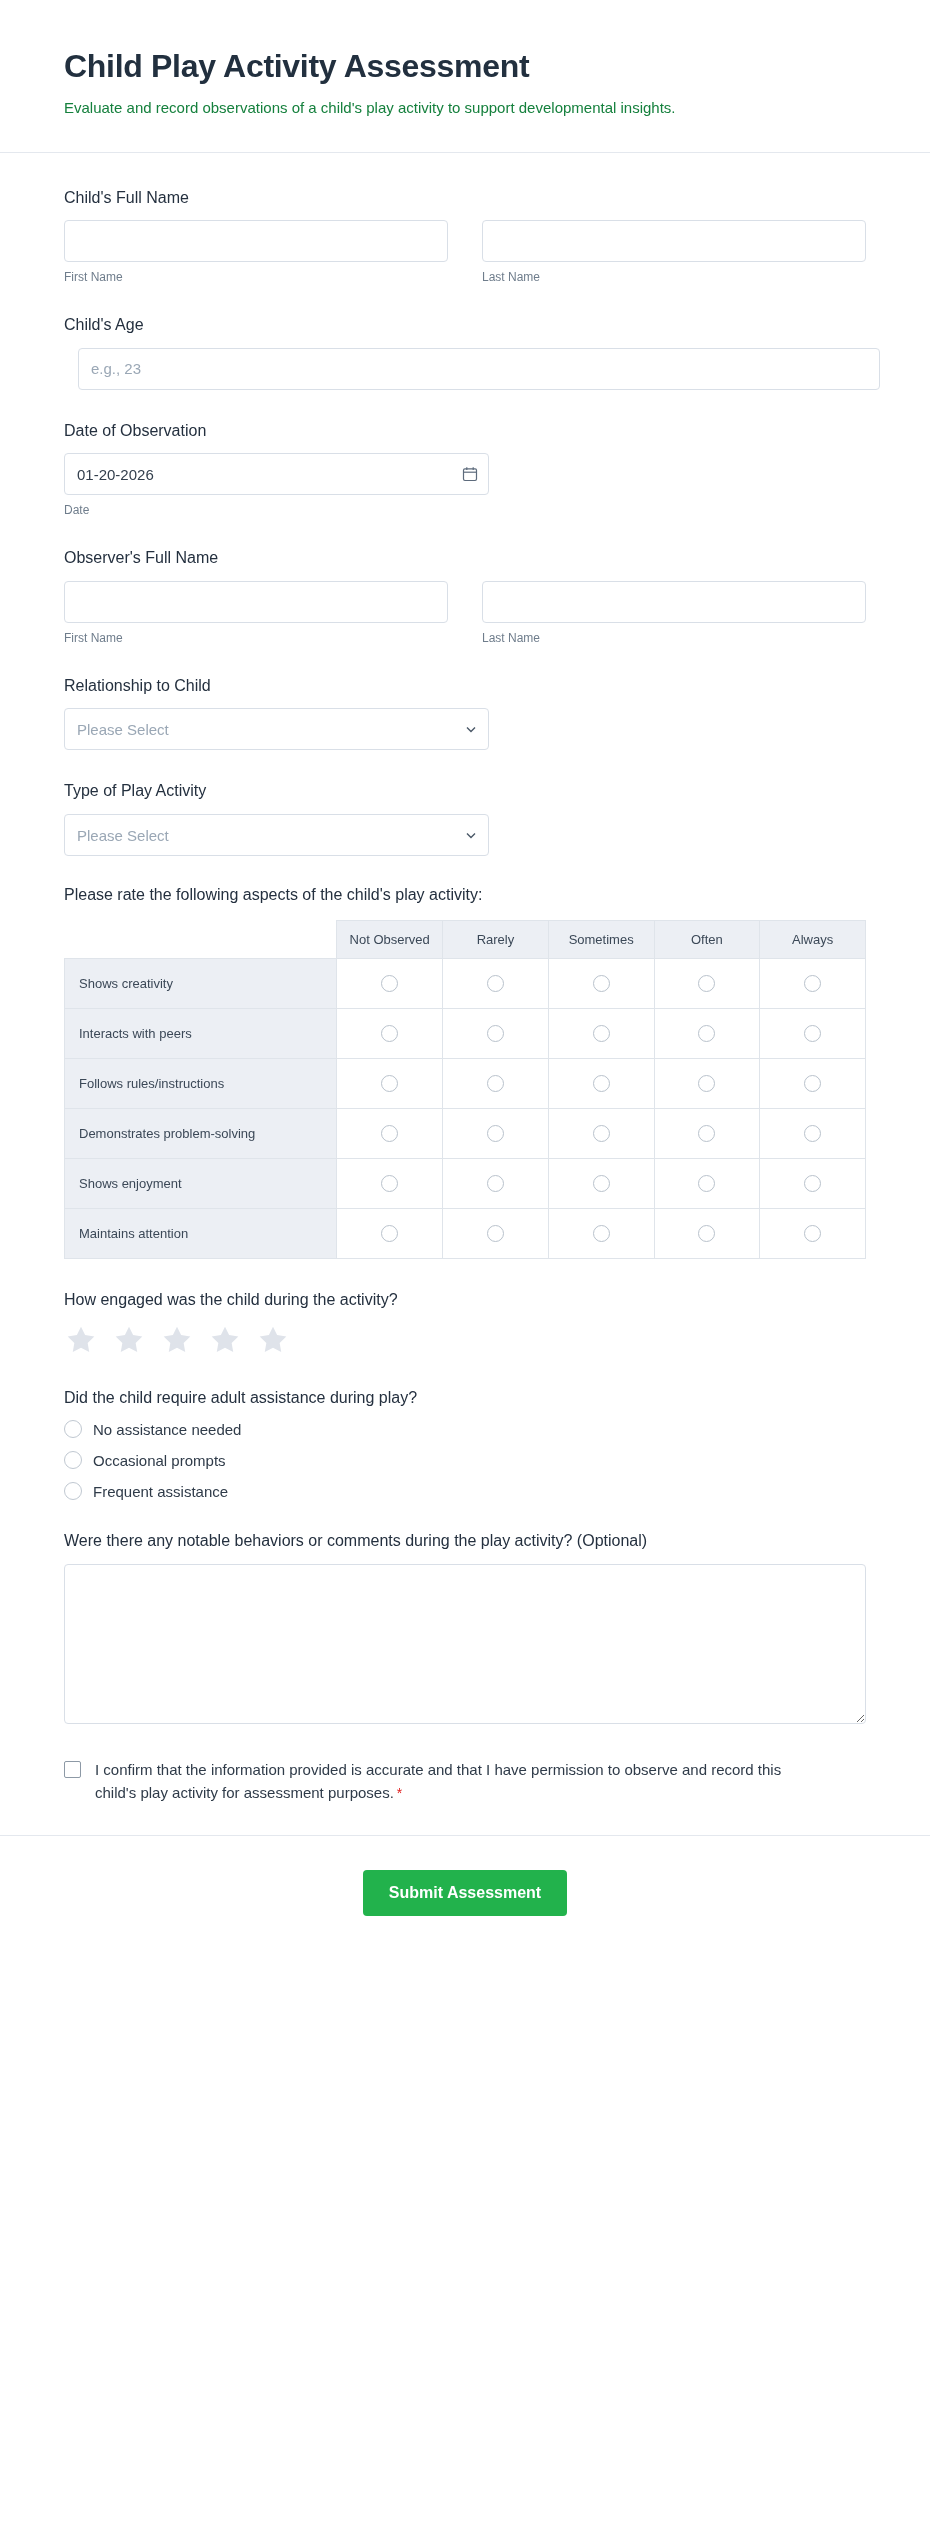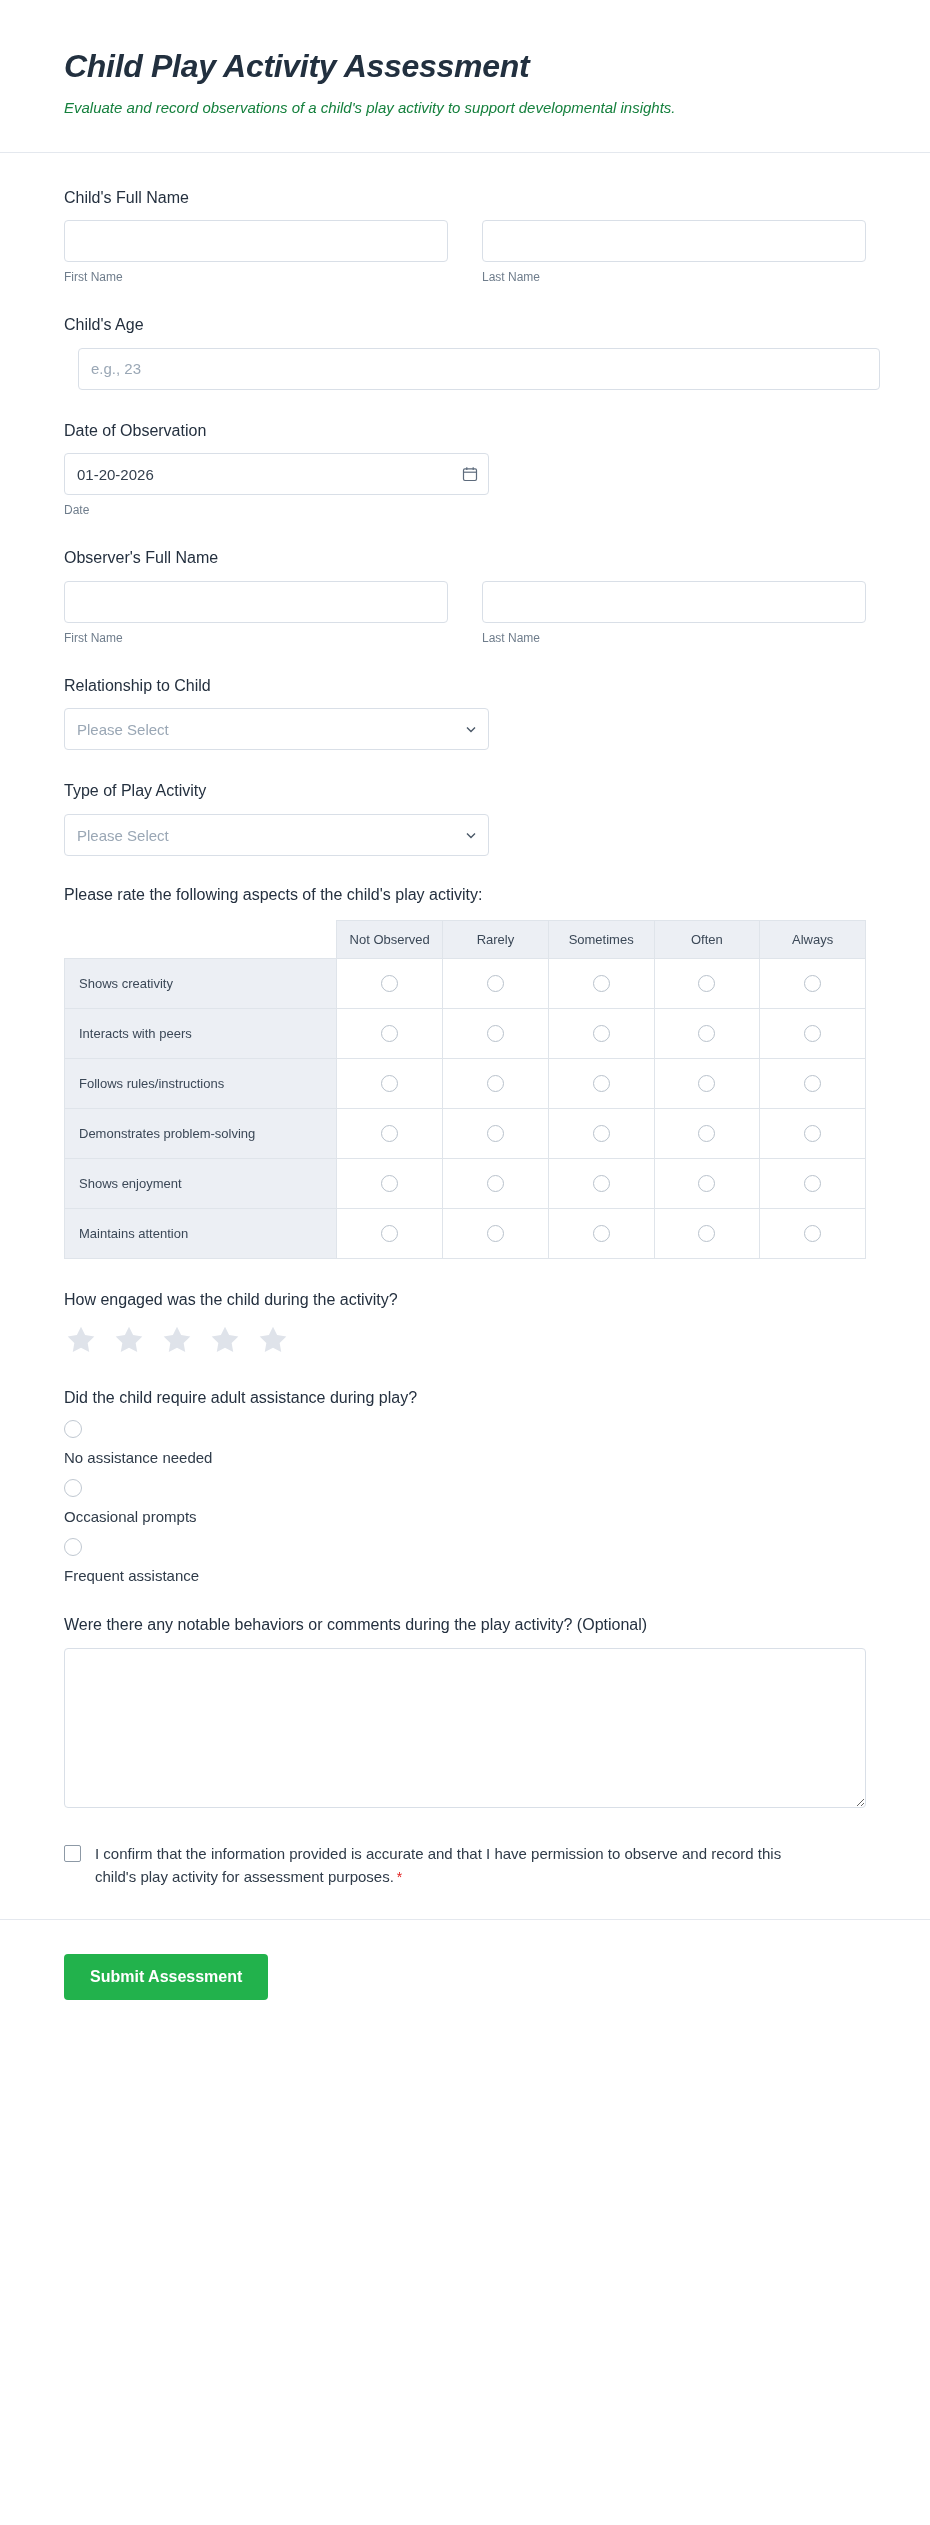--- a/index.html
+++ b/index.html
@@ -15,21 +15,20 @@
   }
   .form-wrap {
     width: 930px;
     margin: 0 auto;
     background: #ffffff;
   }
   
   .form-header {
     padding: 48px 64px 32px 64px;
     border-bottom: 1px solid #e4e8ee;
-    font-style: italic;
   }
   .form-title {
     font-size: 32px;
     font-weight: bold;
     color: #22303f;
     margin: 0 0 12px 0;
     letter-spacing: -0.3px;
   }
   .form-subtitle {
     font-size: 15px;
@@ -187,24 +186,23 @@
   }
   .star {
     width: 34px; height: 34px;
     color: #dfe3ea;
     display: block;
   }
   
   .radio-list { margin-top: 6px; }
   .radio-row {
     display: flex;
-    align-items: flex-start;
+    align-items: flex-end;
     gap: 11px;
     margin-bottom: 13px;
-    flex-direction: column;
   }
   .radio-row .radio-circle { width: 18px; height: 18px; border-color: #c0c8d1; }
   .radio-text {
     font-size: 15px;
     color: #2f3b49;
   }
   
   textarea.ta {
     width: 100%;
     height: 160px;
@@ -239,20 +237,21 @@
     font-size: 15px;
     line-height: 1.55;
     color: #2f3b49;
     max-width: 700px;
   }
   
   .form-footer {
     border-top: 1px solid #e4e8ee;
     padding: 34px 64px 46px 64px;
     display: flex;
+    justify-content: center;
   }
   button.submit {
     background: #22b24c;
     color: #ffffff;
     border: none;
     border-radius: 4px;
     font-size: 16px;
     font-weight: bold;
     font-family: "Liberation Sans", sans-serif;
     padding: 0 26px;

